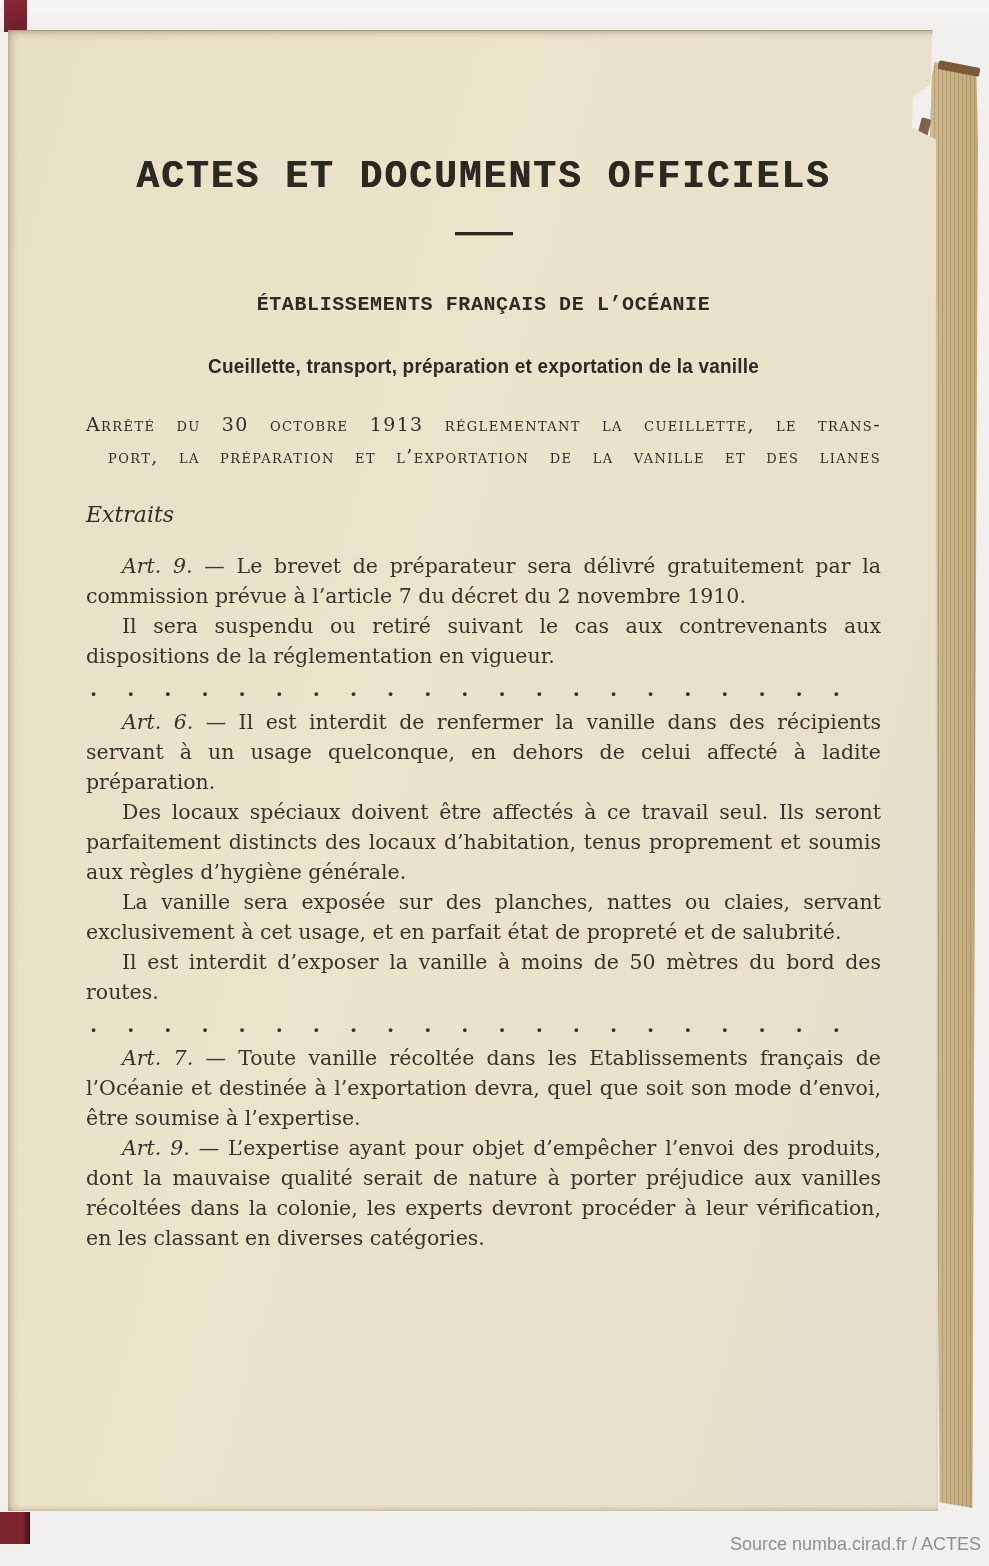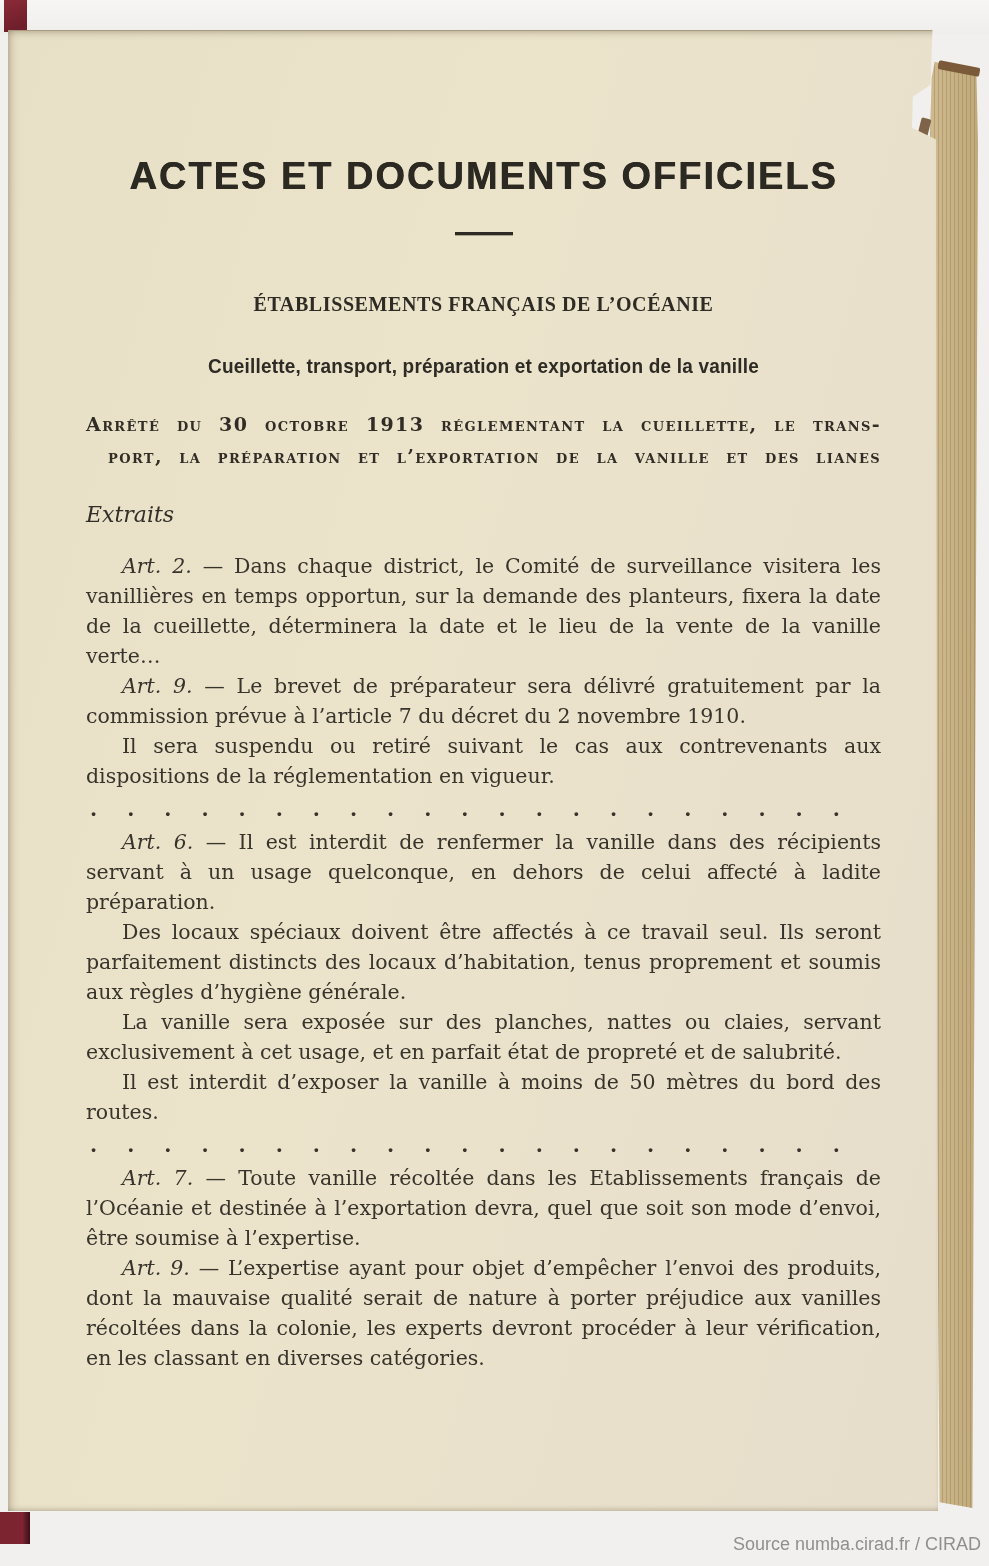--- a/index.html
+++ b/index.html
@@ -53,43 +53,43 @@
     clip-path:polygon(0 0, 99.4% 0, 99.2% 3.7%, 97.3% 4.5%, 97.2% 6.6%, 99.8% 7.4%, 100% 100%, 0 100%);
   }
 
   .content{
     position:absolute;left:78px;top:0;width:795px;
     color:#35312a;
   }
 
   .doc-title{
     margin:124px 0 0 0;text-align:center;
-    font-family:Liberation Sans, sans-serif;font-weight:bold;
+    font-family:Liberation Mono, monospace;font-weight:bold;
     font-size:38px;letter-spacing:2px;color:#2c2922;
     text-shadow:.6px 0 0 #2c2922;
   }
   .title-rule{
     width:58px;height:3px;background:#2d2a23;margin:34px auto 0;
     box-shadow:0 1px 0 rgba(45,42,35,.35);
   }
   .heading-region{
     margin:58px 0 0 0;text-align:center;
-    font-family:Liberation Serif, serif;font-weight:bold;
+    font-family:Liberation Mono, monospace;font-weight:bold;
     font-size:20px;letter-spacing:.6px;color:#2e2b25;
   }
   .heading-subject{
     margin:40px 0 0 0;text-align:center;
     font-family:"Liberation Sans", sans-serif;font-weight:bold;
     font-size:19px;letter-spacing:.2px;color:#2e2b25;
     transform:scaleY(1.06);
   }
   .arrete{
     margin:30px 0 0 0;
     font-variant:small-caps;
-    font-size:19px;letter-spacing:1.4px;line-height:32px;color:#312d26;font-weight:bold;
+    font-size:19px;letter-spacing:1.4px;line-height:32px;color:#312d26;
   }
   .arrete .line{text-align:justify;text-align-last:justify;}
   .arrete .line.indent{padding-left:22px;}
 
   .extraits{
     margin:30px 0 0 0;
     font-style:italic;font-size:22px;color:#332f28;
   }
 
   .body-block{
@@ -136,31 +136,30 @@
       <h3 class="heading-subject">Cueillette, transport, préparation et exportation de la vanille</h3>
 
       <div class="arrete">
           <div class="line">Arrêté du 30 octobre 1913 réglementant la cueillette, le trans-</div>
           <div class="line indent">port, la préparation et l’exportation de la vanille et des lianes</div>
         </div>
 
       <div class="extraits">Extraits</div>
 
       <div class="body-block">
-          <p class="para"><span class="art-label">Art. 2. </span>— Dans chaque district, le Comité de surveillance visitera les vanillières en temps opportun, sur la demande des planteurs, fixera la date de la cueillette, déterminera la date et le lieu de la vente de la vanille verte…</p>
           <p class="para"><span class="art-label">Art. 9. </span>— Le brevet de préparateur sera délivré gratuitement par la commission prévue à l’article 7 du décret du 2 novembre 1910.</p>
           <p class="para">Il sera suspendu ou retiré suivant le cas aux contrevenants aux dispositions de la réglementation en vigueur.</p>
           <div class="dots">.....................</div>
           <p class="para"><span class="art-label">Art. 6. </span>— Il est interdit de renfermer la vanille dans des récipients servant à un usage quelconque, en dehors de celui affecté à ladite préparation.</p>
           <p class="para">Des locaux spéciaux doivent être affectés à ce travail seul. Ils seront parfaitement distincts des locaux d’habitation, tenus proprement et soumis aux règles d’hygiène générale.</p>
           <p class="para">La vanille sera exposée sur des planches, nattes ou claies, servant exclusivement à cet usage, et en parfait état de propreté et de salubrité.</p>
           <p class="para">Il est interdit d’exposer la vanille à moins de 50 mètres du bord des routes.</p>
           <div class="dots">.....................</div>
           <p class="para"><span class="art-label">Art. 7. </span>— Toute vanille récoltée dans les Etablissements français de l’Océanie et destinée à l’exportation devra, quel que soit son mode d’envoi, être soumise à l’expertise.</p>
           <p class="para"><span class="art-label">Art. 9. </span>— L’expertise ayant pour objet d’empêcher l’envoi des produits, dont la mauvaise qualité serait de nature à porter préjudice aux vanilles récoltées dans la colonie, les experts devront procéder à leur vérification, en les classant en diverses catégories.</p>
         </div>
 
     </div>
   </div>
 
-  <div class="credit">Source numba.cirad.fr / CIRAD</div>
+  <div class="credit">Source numba.cirad.fr / ACTES</div>
 
 </div>
 
 </body></html>

